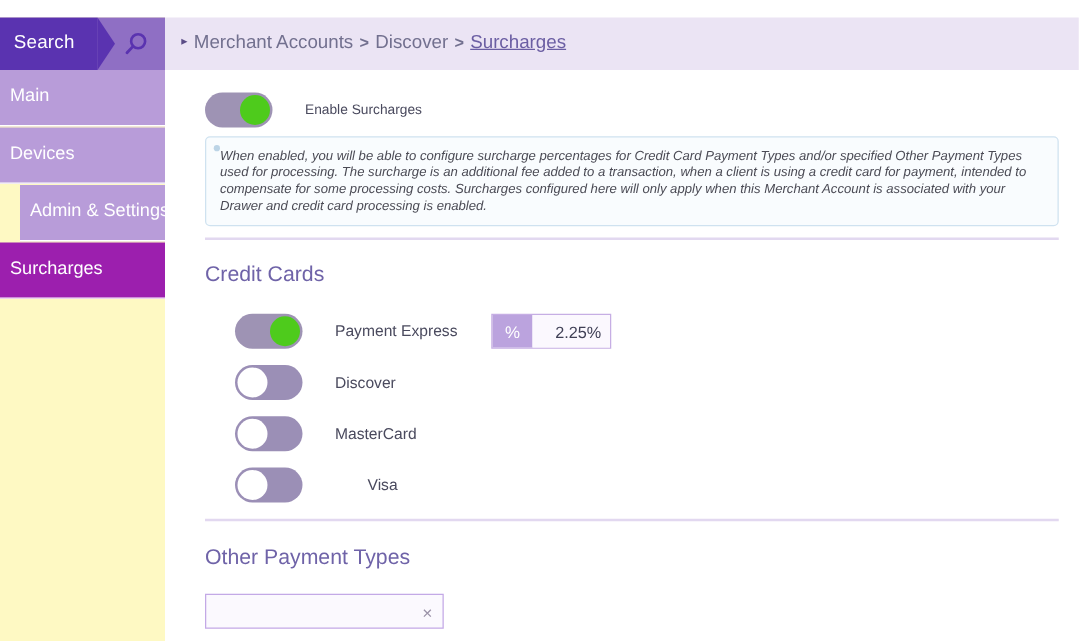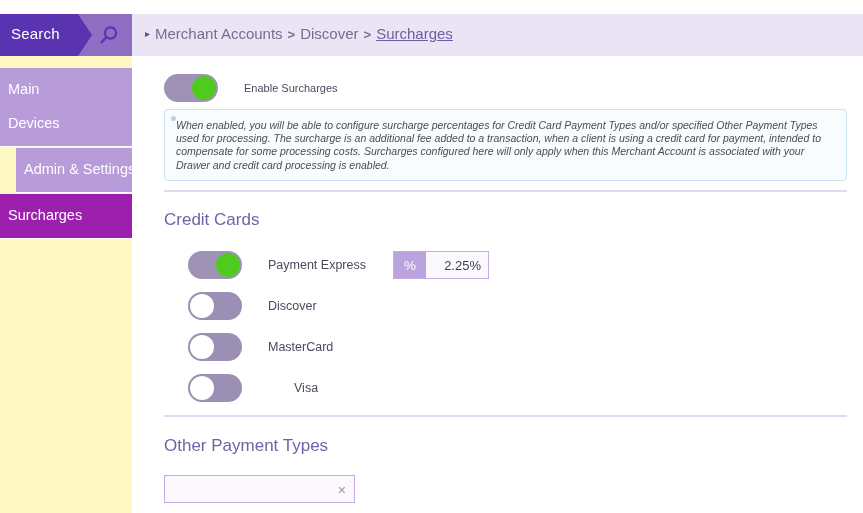--- a/index.html
+++ b/index.html
@@ -303,21 +303,21 @@
     <div class="search-arrow"></div>
     <span class="search-label">Search</span>
     <span class="search-icon-wrap">
       <svg width="26" height="26" viewBox="0 0 26 26">
         <circle cx="14.5" cy="10" r="5.6" fill="none" stroke="#5a33b0" stroke-width="2.1"></circle>
         <line x1="10.4" y1="14.1" x2="5.6" y2="19.2" stroke="#5a33b0" stroke-width="2.3" stroke-linecap="round"></line>
       </svg>
     </span>
   </div>
 
-  <div class="nav-item" style="top:54px;">
+  <div class="nav-item" style="top:42px;">
     <span class="nav-label">Main</span>
   </div>
   <div class="nav-item" style="top:88px;">
     <span class="nav-label">Devices</span>
   </div>
   <div class="nav-item" style="top:134px;margin-left:16px;">
     <span class="nav-label">Admin &amp; Settings</span>
   </div>
   <div class="nav-item selected" style="top:180px;">
     <span class="nav-label">Surcharges</span>

